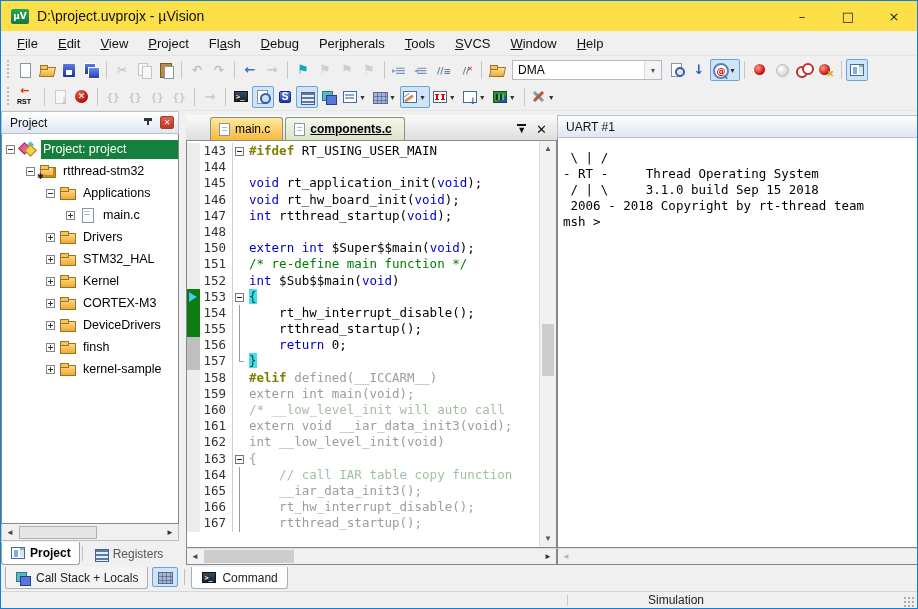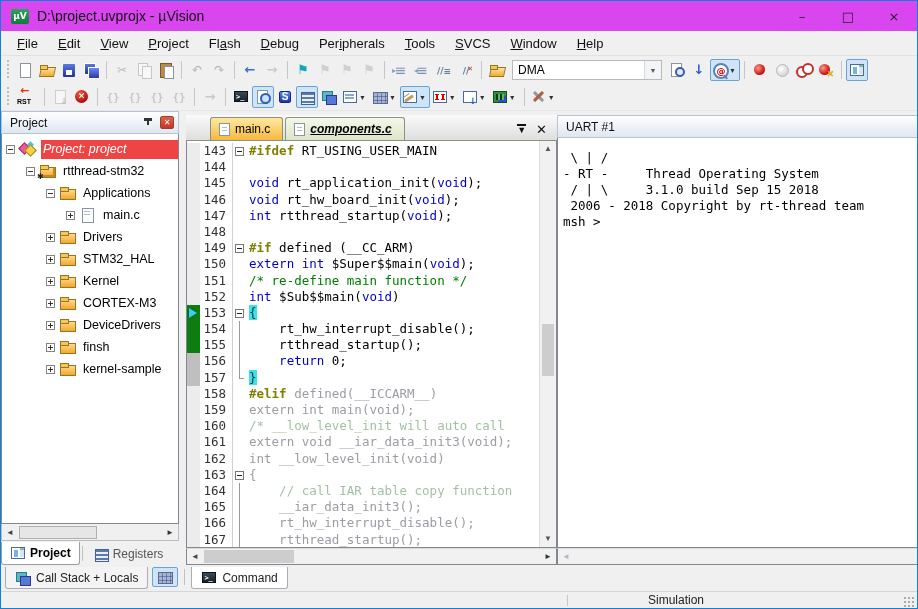--- a/index.html
+++ b/index.html
@@ -1,20 +1,20 @@
 <!DOCTYPE html>
 <html><head>
 <meta charset="utf-8">
 <style>
   html,body{margin:0;padding:0;background:#444;font-family:"Liberation Sans",sans-serif;}
   *{box-sizing:border-box;}
   .window{width:918px;height:609px;background:#f0f0f0;border:1px solid #0f7fd7;position:relative;display:flex;flex-direction:column;overflow:hidden;}
 
   
-  .titlebar{height:30px;background:#d946ef;display:flex;align-items:center;flex:0 0 auto;}
+  .titlebar{height:30px;background:#fde047;display:flex;align-items:center;flex:0 0 auto;}
   .app-icon{width:18px;height:15px;margin:0 8px 0 10px;background:linear-gradient(#2aa45a,#147a3a);border-radius:2px;color:#fff;font:bold 9px/15px "DejaVu Sans",sans-serif;text-align:center;}
   .title-text{font-size:14px;color:#111;}
   .win-controls{margin-left:auto;display:flex;height:100%;}
   .win-btn{width:46px;height:100%;display:flex;align-items:center;justify-content:center;font:13px "DejaVu Sans",sans-serif;color:#222;}
 
   
   .menubar{height:25px;background:#f0f0f0;display:flex;align-items:center;padding-left:6px;flex:0 0 auto;border-bottom:1px solid #e3e3e3;}
   .menu-item{padding:3px 10px;font-size:13px;color:#111;}
   .menu-item u{text-decoration:underline;}
 
@@ -128,41 +128,41 @@
   .ticon{width:18px;height:16px;position:relative;flex:0 0 auto;margin-right:4px;}
   .ti-target::before{content:"";position:absolute;left:1px;top:3px;width:7px;height:7px;background:#e85a9a;transform:rotate(45deg);border:1px solid #a02860;}
   .ti-target::after{content:"";position:absolute;left:7px;top:5px;width:7px;height:7px;background:#f8d048;transform:rotate(45deg);border:1px solid #a08020;box-shadow:-4px -4px 0 -2px #48c8d8;}
   .ti-folder::before,.ti-gfolder::before{content:"";position:absolute;left:1px;top:4px;width:14px;height:9px;background:linear-gradient(#ffd98a,#f0a830);border:1px solid #9c7420;}
   .ti-folder::after,.ti-gfolder::after{content:"";position:absolute;left:1px;top:2px;width:7px;height:3px;background:#f6c656;border:1px solid #9c7420;}
   .ti-gfolder::before{box-shadow:inset -2px -2px 0 #c88820;}
   .ti-gear{position:absolute;left:-2px;bottom:-1px;width:7px;height:7px;color:#222;font:bold 8px/7px "DejaVu Sans",sans-serif;z-index:2;}
   .ti-file::before{content:"";position:absolute;left:3px;top:1px;width:10px;height:13px;background:#fff;border:1px solid #8795a5;}
   .ti-file::after{content:"";position:absolute;left:5px;top:4px;width:6px;height:6px;background:repeating-linear-gradient(#aebdd0 0 1px,transparent 1px 3px);}
   .tlabel{padding:2px 6px 3px 2px;}
-  .trow.sel .tlabel{background:#ef4444;color:#fff;flex:1;font-style:italic;}
+  .trow.sel .tlabel{background:#15803d;color:#fff;flex:1;}
 
   
   .hscroll{height:17px;background:#f0f0f0;border:1px solid #b8bcc4;border-top:none;display:flex;align-items:center;flex:0 0 auto;}
   .hs-arrow{width:16px;text-align:center;font-size:8px;color:#333;}
   .hs-arrow.lt{color:#444;}
   .hs-thumb{width:78px;height:13px;background:#e6e6e6;border:1px solid #b0b0b0;margin:0 1px;}
   .hs-fill{flex:1;}
 
   
   .ltabs{height:24px;display:flex;align-items:stretch;padding-top:1px;flex:0 0 auto;background:#f0f0f0;}
   .ltab{display:flex;align-items:center;gap:4px;padding:0 8px;font-size:12px;color:#555;}
   .ltab.active{background:#fff;border:1px solid #9aa0aa;border-top:none;border-radius:0 0 3px 3px;color:#000;font-weight:bold;}
   .ltab-sep{width:1px;background:#c0c0c0;margin:4px 2px;}
 
   
   .ed-tabs{height:26px;display:flex;align-items:flex-end;background:linear-gradient(#fafafa,#dedede);border-bottom:1px solid #8a9280;padding-left:24px;flex:0 0 auto;}
   .ed-tab{height:23px;display:flex;align-items:center;gap:5px;padding:0 12px 0 8px;font-size:12px;border:1px solid #8a9280;border-bottom:none;border-radius:3px 3px 0 0;margin-right:2px;}
   .ed-tab.t-mainc{background:linear-gradient(#ffe9a0,#f6b93e);}
   .ed-tab.t-active{background:linear-gradient(#f4f7ea,#dde5c8);}
-  .ed-tab.t-active .ed-tab-label{font-weight:bold;text-decoration:underline;font-style:italic;}
+  .ed-tab.t-active .ed-tab-label{font-weight:bold;text-decoration:underline;}
   .ed-tab-icon{width:11px;height:13px;background:#fff;border:1px solid #8795a5;position:relative;}
   .ed-tab-icon::after{content:"";position:absolute;left:2px;top:3px;width:5px;height:6px;background:repeating-linear-gradient(#aebdd0 0 1px,transparent 1px 3px);}
   .ed-tabctl{margin-left:auto;display:flex;align-items:center;gap:10px;padding:0 10px 4px 0;}
   .ed-win-dd{font-size:9px;color:#111;border-top:2px solid #111;line-height:9px;}
   .ed-win-x{font:bold 13px/13px "DejaVu Sans",sans-serif;color:#111;}
 
   .code-wrap{flex:1 1 auto;position:relative;border:1px solid #828790;border-top:none;background:#fff;overflow:hidden;min-height:0;}
   .code-view{position:absolute;inset:0 17px 0 0;overflow:hidden;padding-top:2px;}
   .cl{display:flex;height:16.2px;font:12.5px/16.2px "DejaVu Sans Mono",monospace;white-space:pre;}
   .cl-mark{width:13px;flex:0 0 auto;background:#ececec;position:relative;}
@@ -522,21 +522,20 @@
           </div>
         </div>
       <div class="code-wrap">
         <div class="code-view" id="codeview">
             <div class="cl"><span class="cl-mark"></span><span class="cl-num">143</span><span class="cl-fold"><span class="fold-box"></span></span><span class="cl-text"><span class="s-pp">#ifdef</span><span> RT_USING_USER_MAIN</span></span></div>
             <div class="cl"><span class="cl-mark"></span><span class="cl-num">144</span><span class="cl-fold"></span><span class="cl-text"></span></div>
             <div class="cl"><span class="cl-mark"></span><span class="cl-num">145</span><span class="cl-fold"></span><span class="cl-text"><span class="s-kw">void</span><span> rt_application_init(</span><span class="s-kw">void</span><span>);</span></span></div>
             <div class="cl"><span class="cl-mark"></span><span class="cl-num">146</span><span class="cl-fold"></span><span class="cl-text"><span class="s-kw">void</span><span> rt_hw_board_init(</span><span class="s-kw">void</span><span>);</span></span></div>
             <div class="cl"><span class="cl-mark"></span><span class="cl-num">147</span><span class="cl-fold"></span><span class="cl-text"><span class="s-kw">int</span><span> rtthread_startup(</span><span class="s-kw">void</span><span>);</span></span></div>
             <div class="cl"><span class="cl-mark"></span><span class="cl-num">148</span><span class="cl-fold"></span><span class="cl-text"></span></div>
-            <div class="cl"><span class="cl-mark"></span><span class="cl-num">149</span><span class="cl-fold"><span class="fold-box"></span></span><span class="cl-text"><span class="s-pp">#if</span><span> defined (__CC_ARM)</span></span></div>
             <div class="cl"><span class="cl-mark"></span><span class="cl-num">150</span><span class="cl-fold"></span><span class="cl-text"><span class="s-kw">extern</span><span> </span><span class="s-kw">int</span><span> $Super$$main(</span><span class="s-kw">void</span><span>);</span></span></div>
             <div class="cl"><span class="cl-mark"></span><span class="cl-num">151</span><span class="cl-fold"></span><span class="cl-text"><span class="s-cm">/* re-define main function */</span></span></div>
             <div class="cl"><span class="cl-mark"></span><span class="cl-num">152</span><span class="cl-fold"></span><span class="cl-text"><span class="s-kw">int</span><span> $Sub$$main(</span><span class="s-kw">void</span><span>)</span></span></div>
             <div class="cl"><span class="cl-mark g a"></span><span class="cl-num">153</span><span class="cl-fold"><span class="fold-box"></span></span><span class="cl-text"><span class="s-bh">{</span></span></div>
             <div class="cl"><span class="cl-mark g"></span><span class="cl-num">154</span><span class="cl-fold fold-vline"></span><span class="cl-text"><span>    rt_hw_interrupt_disable();</span></span></div>
             <div class="cl"><span class="cl-mark g"></span><span class="cl-num">155</span><span class="cl-fold fold-vline"></span><span class="cl-text"><span>    rtthread_startup();</span></span></div>
             <div class="cl"><span class="cl-mark y"></span><span class="cl-num">156</span><span class="cl-fold fold-vline"></span><span class="cl-text"><span>    </span><span class="s-kw">return</span><span> 0;</span></span></div>
             <div class="cl"><span class="cl-mark y"></span><span class="cl-num">157</span><span class="cl-fold fold-end"></span><span class="cl-text"><span class="s-bh">}</span></span></div>
             <div class="cl"><span class="cl-mark"></span><span class="cl-num">158</span><span class="cl-fold"></span><span class="cl-text"><span class="s-pp">#elif</span><span class="s-gr"> defined(__ICCARM__)</span></span></div>
             <div class="cl"><span class="cl-mark"></span><span class="cl-num">159</span><span class="cl-fold"></span><span class="cl-text"><span class="s-gr">extern int main(void);</span></span></div>

